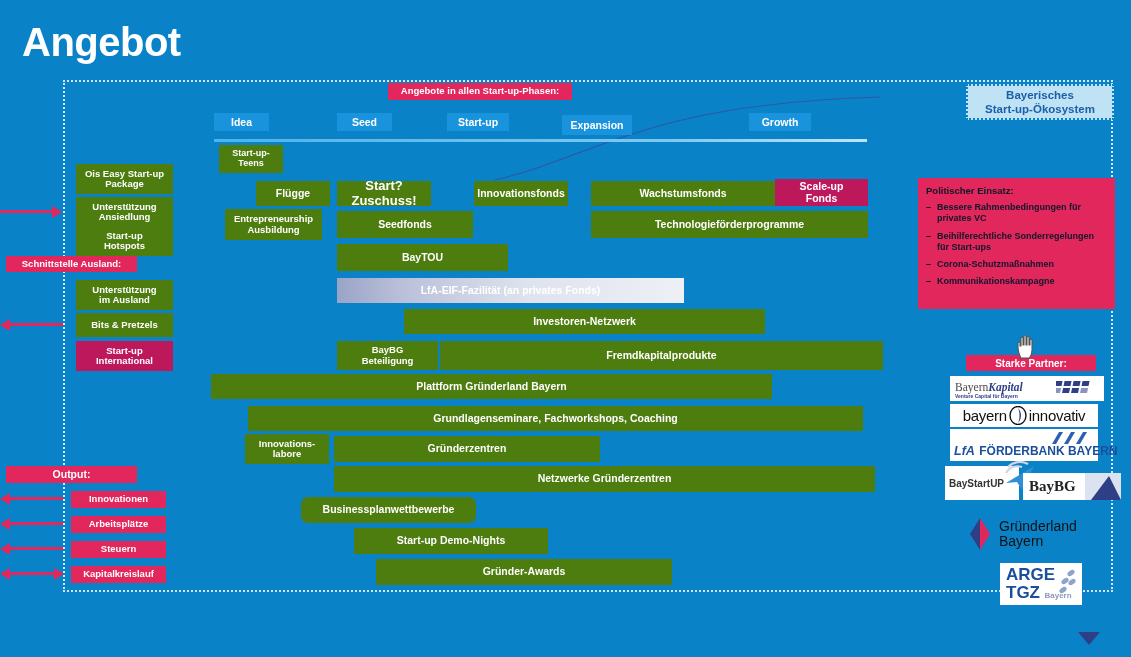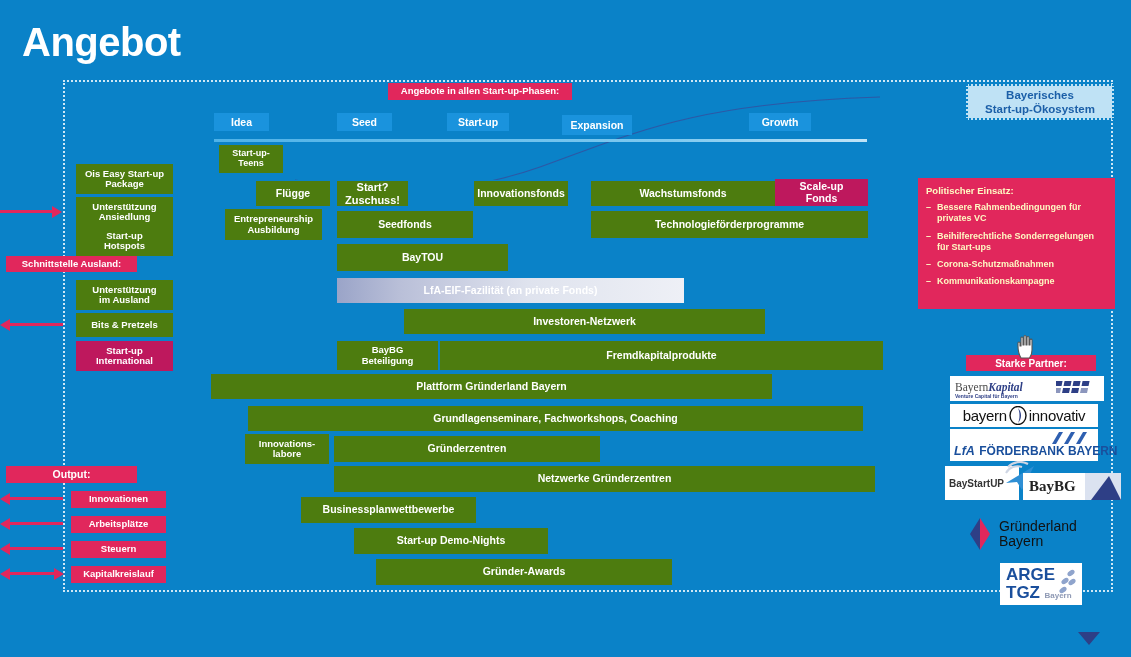--- a/index.html
+++ b/index.html
@@ -62,21 +62,21 @@
     left:966px;top:84px;width:148px;height:36px;
     background:#bfe2f5;border:2px dotted #0a82c8;
     color:#1b5fa8;font-size:11.5px;font-weight:bold;
     display:flex;align-items:center;justify-content:center;text-align:center;
     line-height:1.25;
   }
 
   
   #political-panel{
     left:918px;top:178px;width:197px;height:131px;
-    background:#e1275c;color:#fef9c3;padding:7px 8px 4px 8px;
+    background:#e1275c;color:#0f172a;padding:7px 8px 4px 8px;
   }
   #political-title{font-size:9.5px;font-weight:bold;margin-bottom:6px;}
   .pol-item{display:flex;font-size:9px;font-weight:bold;line-height:1.25;margin-bottom:6px;}
   .pol-dash{width:11px;flex:0 0 11px;}
 
   
   #partners-title{
     left:966px;top:355px;width:130px;height:16px;
     background:#e1275c;color:#fff;font-size:10px;font-weight:bold;
     display:flex;align-items:center;justify-content:center;
@@ -162,21 +162,21 @@
         <span>Growth</span>
       </div>
     </div>
   <div id="programs-layer">
       <div class="abs box navy" style="left: 219px; top: 145px; width: 64px; height: 28px; font-size: 9px;">
         <div>Start-up-<br>Teens</div>
       </div>
       <div class="abs box navy" style="left: 256px; top: 181px; width: 74px; height: 25px; font-size: 10.5px;">
         <div>Flügge</div>
       </div>
-      <div class="abs box navy" style="left: 337px; top: 181px; width: 71px; height: 25px; font-size: 11px;">
+      <div class="abs box navy" style="left: 337px; top: 181px; width: 94px; height: 25px; font-size: 13px;">
         <div>Start?Zuschuss!</div>
       </div>
       <div class="abs box navy" style="left: 474px; top: 181px; width: 94px; height: 25px; font-size: 10.5px;">
         <div>Innovationsfonds</div>
       </div>
       <div class="abs box navy" style="left: 591px; top: 181px; width: 184px; height: 25px; font-size: 10.5px;">
         <div>Wachstumsfonds</div>
       </div>
       <div class="abs box gray" style="left: 775px; top: 179px; width: 93px; height: 27px; font-size: 10.5px;">
         <div>Scale-up Fonds</div>
@@ -187,21 +187,21 @@
       <div class="abs box navy" style="left: 337px; top: 211px; width: 136px; height: 27px; font-size: 10.5px;">
         <div>Seedfonds</div>
       </div>
       <div class="abs box navy" style="left: 591px; top: 211px; width: 277px; height: 27px; font-size: 10.5px;">
         <div>Technologieförderprogramme</div>
       </div>
       <div class="abs box navy" style="left: 337px; top: 244px; width: 171px; height: 27px; font-size: 10.5px;">
         <div>BayTOU</div>
       </div>
       <div class="abs box grad" style="left: 337px; top: 278px; width: 347px; height: 25px; font-size: 10.5px;">
-        <div>LfA-EIF-Fazilität  (an private Fonds)</div>
+        <div>LfA-EIF-Fazilität  (an privates Fonds)</div>
       </div>
       <div class="abs box navy" style="left: 404px; top: 309px; width: 361px; height: 25px; font-size: 10.5px;">
         <div>Investoren-Netzwerk</div>
       </div>
       <div class="abs box navy" style="left: 337px; top: 341px; width: 101px; height: 29px; font-size: 9.5px;">
         <div>BayBG<br>Beteiligung</div>
       </div>
       <div class="abs box navy" style="left: 440px; top: 341px; width: 443px; height: 29px; font-size: 10.5px;">
         <div>Fremdkapitalprodukte</div>
       </div>
@@ -213,21 +213,21 @@
       </div>
       <div class="abs box navy" style="left: 245px; top: 434px; width: 84px; height: 30px; font-size: 9.5px;">
         <div>Innovations-<br>labore</div>
       </div>
       <div class="abs box navy" style="left: 334px; top: 436px; width: 266px; height: 26px; font-size: 10.5px;">
         <div>Gründerzentren</div>
       </div>
       <div class="abs box navy" style="left: 334px; top: 466px; width: 541px; height: 26px; font-size: 10.5px;">
         <div>Netzwerke Gründerzentren</div>
       </div>
-      <div class="abs box navy" style="left: 301px; top: 497px; width: 175px; height: 26px; font-size: 10.5px;">
+      <div class="abs box navy" style="left: 301px; top: 497px; width: 175px; height: 26px; font-size: 10.5px; border-radius: 7px;">
         <div>Businessplanwettbewerbe</div>
       </div>
       <div class="abs box navy" style="left: 354px; top: 528px; width: 194px; height: 26px; font-size: 10.5px;">
         <div>Start-up Demo-Nights</div>
       </div>
       <div class="abs box navy" style="left: 354px; top: 559px; width: 296px; height: 26px; font-size: 10.5px; margin-left: 22px;">
         <div>Gründer-Awards</div>
       </div>
     </div>
   <div id="leftcol-layer">

